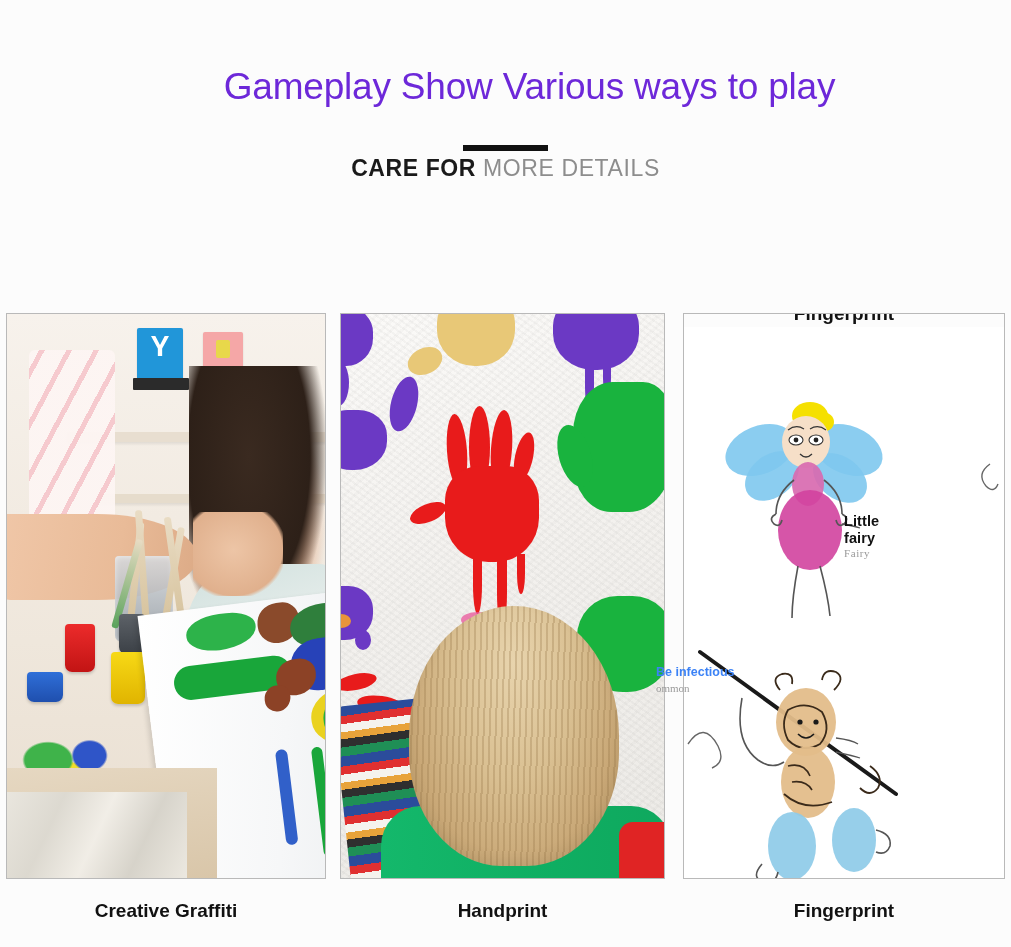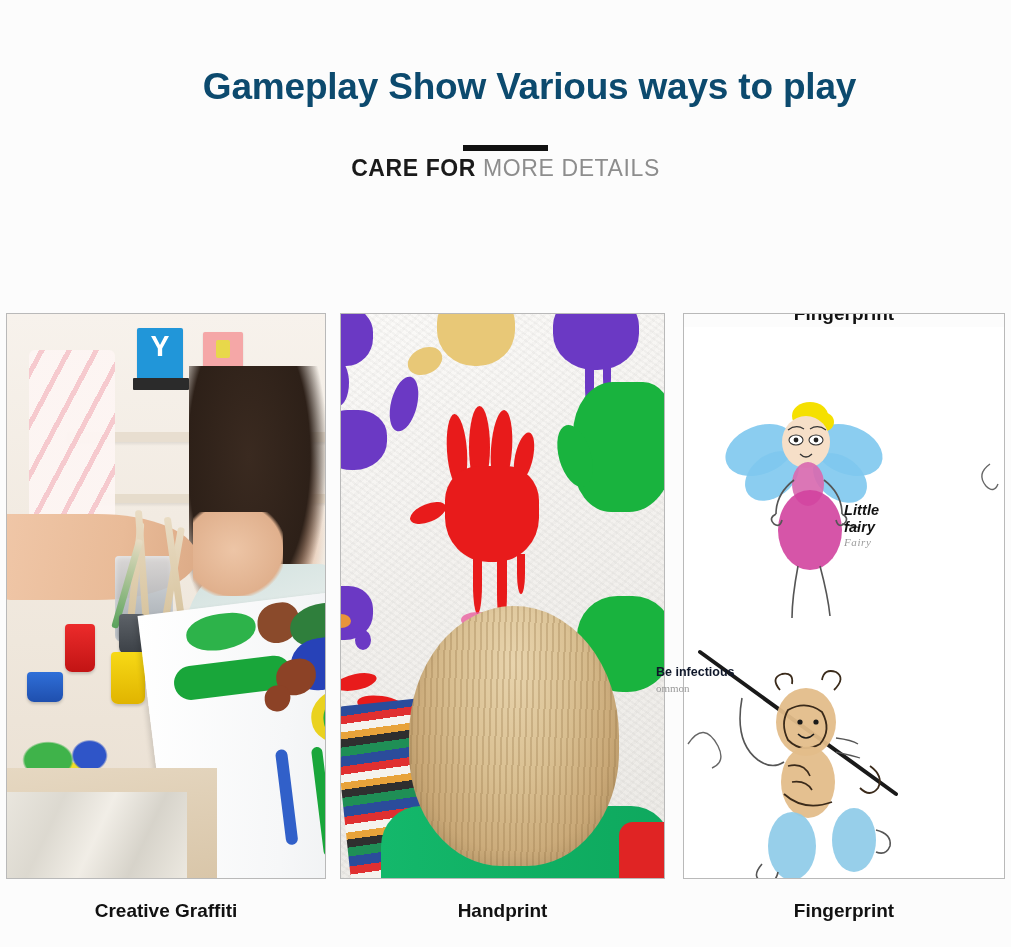--- a/index.html
+++ b/index.html
@@ -9,22 +9,22 @@
     background: #fcfcfc;
     font-family: "Liberation Sans", sans-serif;
     overflow: hidden;
   }
   .page { position: relative; width: 1011px; height: 947px; background: #fcfcfc; }
 
   
   .header { text-align: center; padding-top: 66px; }
   .main-title {
     font-size: 37px;
-    font-weight: bold;
-    color: #0c4a6e;
+    font-weight: normal;
+    color: #6d28d9;
     letter-spacing: -0.2px;
     line-height: 1.15;
     font-family: "Liberation Sans", sans-serif;
     padding-left: 48px;
   }
   .rule-bar {
     width: 85px; height: 6px;
     background: #111;
     margin: 36px auto 0 auto;
   }
@@ -409,21 +409,21 @@
           <path d="M92 160 q-8 4 -2 10 q6 4 8 -4" stroke="#555" stroke-width="1.6" fill="none"></path>
           <path d="M140 126 q18 14 18 34" stroke="#555" stroke-width="1.6" fill="none"></path>
           <path d="M158 160 q8 4 2 10 q-6 4 -8 -4" stroke="#555" stroke-width="1.6" fill="none"></path>
 
           <path d="M114 212 q-6 32 -6 52" stroke="#555" stroke-width="1.6" fill="none"></path>
           <path d="M136 212 q8 30 10 50" stroke="#555" stroke-width="1.6" fill="none"></path>
 
           <path d="M158 170 q12 2 18 4" stroke="#555" stroke-width="1.3" fill="none"></path>
         </svg>
 
-        <div class="fp-label" style="left:160px; top:188px;font-style:italic;">
+        <div class="fp-label" style="left:160px; top:199px;">
           <div>Little</div>
           <div>fairy</div>
           <div class="fp-sub">Fairy</div>
         </div>
 
         <svg width="322" height="300" style="position:absolute;left:0;top:320px;">
 
           <line x1="16" y1="18" x2="212" y2="160" stroke="#1a1a1a" stroke-width="4" stroke-linecap="round"></line>
 
           <path d="M58 64 q-8 44 16 62 q14 10 26 2" stroke="#555" stroke-width="1.6" fill="none"></path>
@@ -460,21 +460,21 @@
           <path d="M4 430 q16 -24 30 2 q8 16 -6 22" stroke="#666" stroke-width="1.4" fill="none"></path>
         </svg>
       </div>
 
       <div class="p3-title">
         <span>Fingerprint</span>
       </div>
     </div>
 
     <div style="position:absolute; left:656px; top:352px; z-index:5;">
-      <div style="font-size:12.5px; font-weight:bold; color:#0f172a; white-space:nowrap;">Be infectious</div>
+      <div style="font-size:12.5px; font-weight:bold; color:#3b82f6; white-space:nowrap;">Be infectious</div>
       <div style="font-size:11px; color:#9a9a9a; font-family:'Liberation Serif',serif; margin-top:3px;">ommon</div>
     </div>
   </div>
 
   <div class="captions">
     <div class="caption cap-1">Creative Graffiti</div>
     <div class="caption cap-2">Handprint</div>
     <div class="caption cap-3">Fingerprint</div>
   </div>
 

